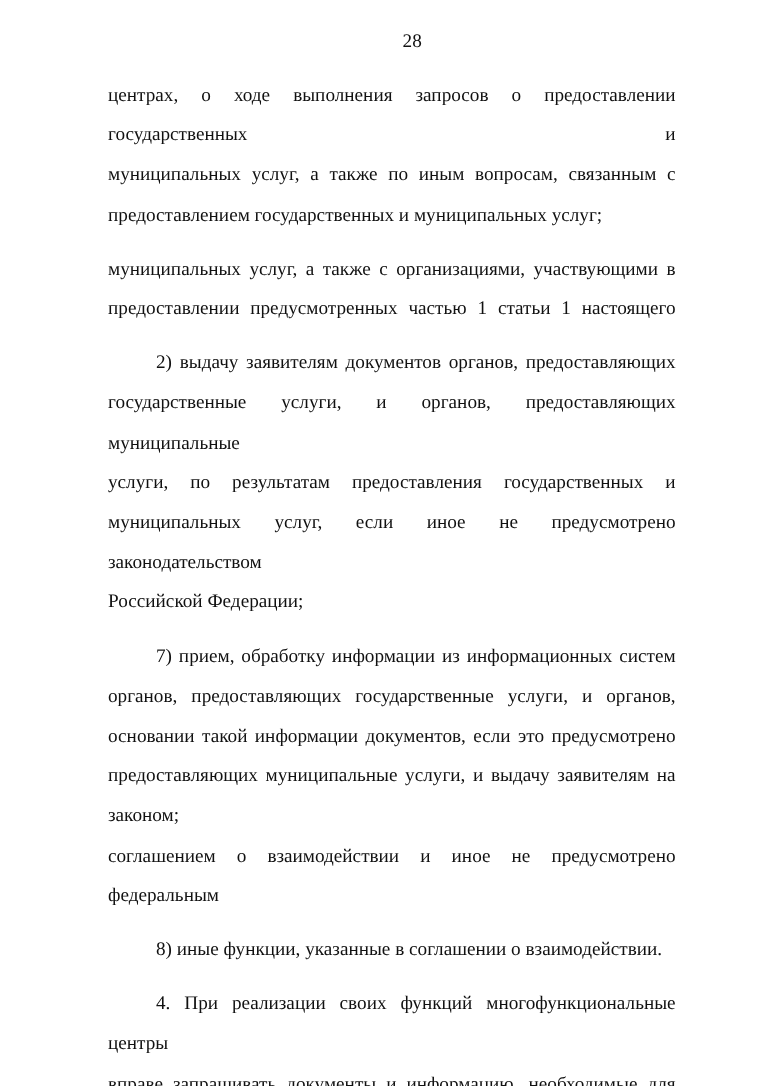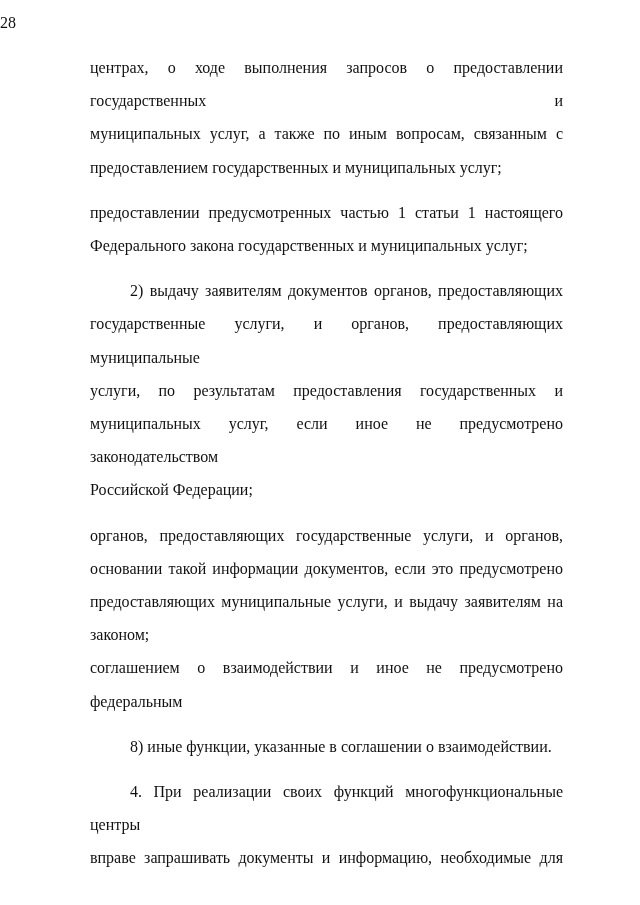--- a/index.html
+++ b/index.html
@@ -15,23 +15,25 @@
     color: #111111;
     -webkit-font-smoothing: antialiased;
   }
   .page {
     position: relative;
     width: 640px;
     height: 905px;
     background: #ffffff;
   }
   .page-number {
-    padding-top: 14px;
+    padding-top: 26px;
+    text-align: center;
     font-size: 16px;
     line-height: 18px;
+    margin-left: 47px;
   }
   .content {
     margin: 19px 65px 0 78px; 
     font-size: 16px;
   }
   .paragraph {
     margin: 12px;
     padding: 0;
   }
   .line {
@@ -57,33 +59,34 @@
 
   <div class="content">
 
     <div class="paragraph">
       <div class="line">центрах, о ходе выполнения запросов о предоставлении государственных и</div>
       <div class="line">муниципальных услуг, а также по иным вопросам, связанным с</div>
       <div class="line end">предоставлением государственных и муниципальных услуг;</div>
     </div>
 
     <div class="paragraph">
+      <div class="line">муниципальных услуг, а также с организациями, участвующими в</div>
       <div class="line">предоставлении предусмотренных частью 1 статьи 1 настоящего</div>
-      <div class="line end">Федерального закона государственных и муниципальных услуг;</div>
     </div>
 
     <div class="paragraph">
       <div class="line indent">2) выдачу заявителям документов органов, предоставляющих</div>
       <div class="line">государственные услуги, и органов, предоставляющих муниципальные</div>
       <div class="line">услуги, по результатам предоставления государственных и</div>
       <div class="line">муниципальных услуг, если иное не предусмотрено законодательством</div>
       <div class="line end">Российской Федерации;</div>
     </div>
 
     <div class="paragraph">
+      <div class="line indent">7) прием, обработку информации из информационных систем</div>
       <div class="line">органов, предоставляющих государственные услуги, и органов,</div>
       <div class="line">основании такой информации документов, если это предусмотрено</div>
       <div class="line">предоставляющих муниципальные услуги, и выдачу заявителям на</div>
       <div class="line end">законом;</div>
       <div class="line">соглашением о взаимодействии и иное не предусмотрено федеральным</div>
     </div>
 
     <div class="paragraph">
       <div class="line indent end">8) иные функции, указанные в соглашении о взаимодействии.</div>
     </div>

